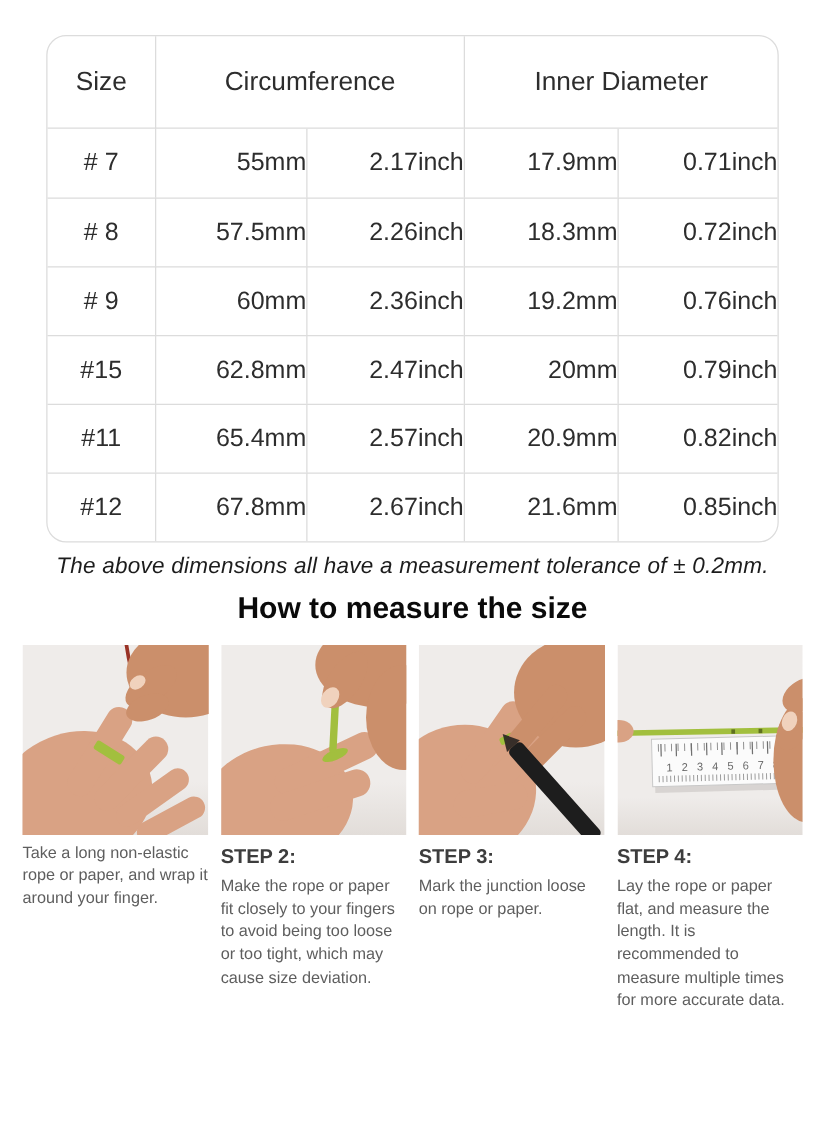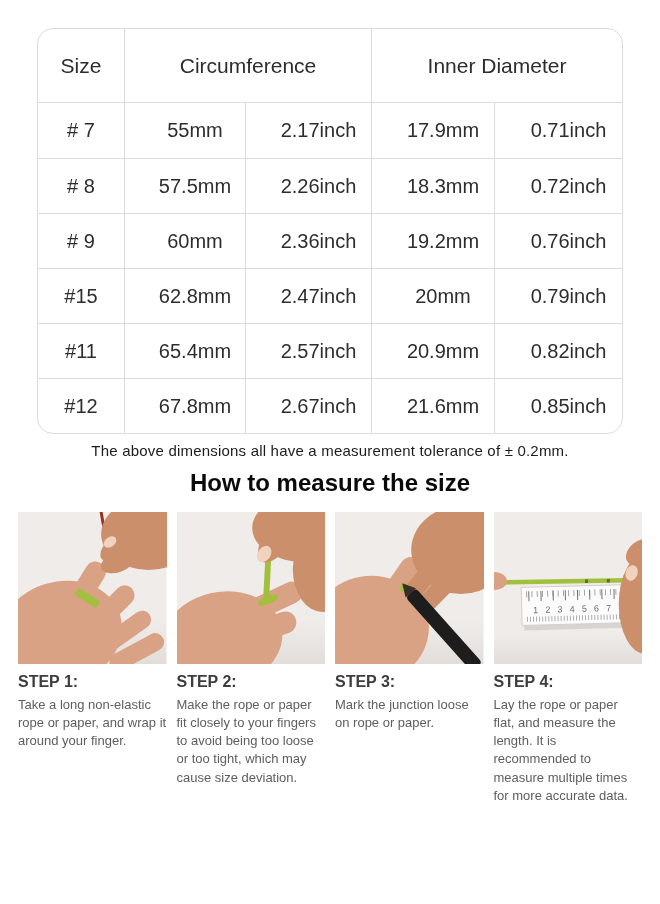--- a/index.html
+++ b/index.html
@@ -34,29 +34,30 @@
   }
   .size-table td {
     height: 55px;
     font-size: 20px;
     vertical-align: middle;
     color: var(--text-dark, #2d2d2d);
   }
   .size-table th + th, .size-table td + td { border-left: 1px solid var(--table-border, #dcdcdc); margin-left: 20px; }
   .size-table tbody tr + tr td { border-top: 1px solid var(--table-border, #dcdcdc); }
   .size-table td.c-size { text-align: center; }
-  .size-table td.c-val { text-align: center; padding-left: 20px; }
+  .size-table td.c-val { text-align: right; padding-left: 20px; }
 
   
   .tolerance-note {
     margin-top: 8px;
     text-align: center;
-    font-size: 15px;
+    font-size: 18px;
     letter-spacing: .2px;
     color: #1c1c1c;
+    font-style: italic;
   }
   h1.measure-title {
     margin-top: 10px;
     text-align: center;
     font-size: 24px;
     line-height: 1.2;
     font-weight: 700;
     color: var(--heading-black, #0a0a0a);
   }
 
@@ -188,21 +189,20 @@
         </g>
         <rect class="rope" x="-13" y="-4" width="26" height="8" rx="2" transform="translate(70 86) rotate(32)"></rect>
         <path class="string" d="M84 0 C 86 14 90 30 95 46"></path>
         <g class="skin2">
           <ellipse cx="132" cy="22" rx="48" ry="36"></ellipse>
           <ellipse cx="0" cy="0" rx="24" ry="12" transform="translate(104 33) rotate(-35)"></ellipse>
           <ellipse cx="0" cy="0" rx="18" ry="10" transform="translate(101 50) rotate(-20)"></ellipse>
         </g>
         <ellipse class="nail" cx="0" cy="0" rx="7" ry="5" transform="translate(93 30) rotate(-35)"></ellipse>
       </svg>
-      <div class="step-label">STEP 1:</div>
       <p class="step-desc">Take a long non-elastic rope or paper, and wrap it around your finger.</p>
     </div>
 
     <div class="step">
       <svg class="step-photo" viewBox="0 0 150 152" preserveAspectRatio="none">
         <defs>
           <linearGradient id="pbg2" x1="0" y1="0" x2="0" y2="1">
             <stop offset="0" class="bg-top"></stop>
               <stop offset="0.72" class="bg-top"></stop>
               <stop offset="1" class="bg-bot"></stop>

